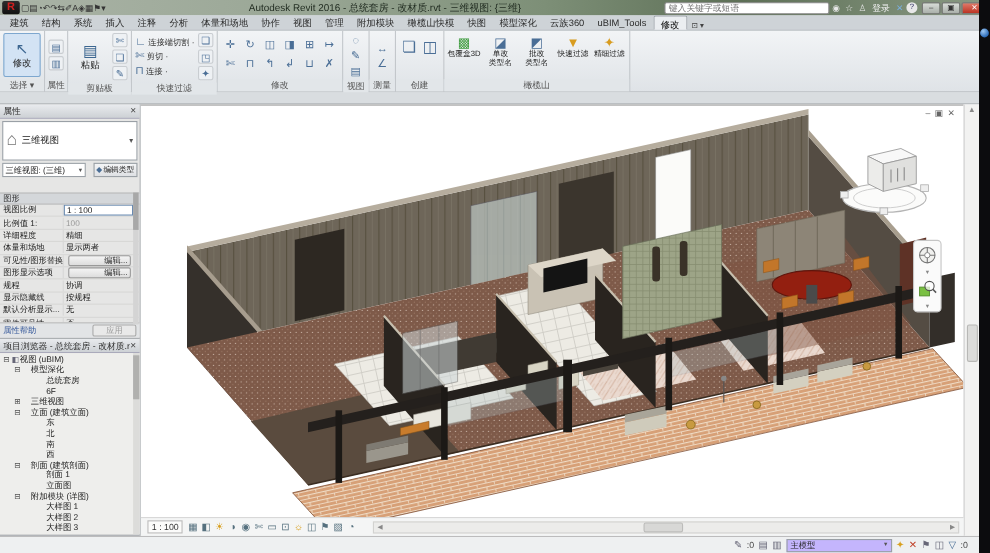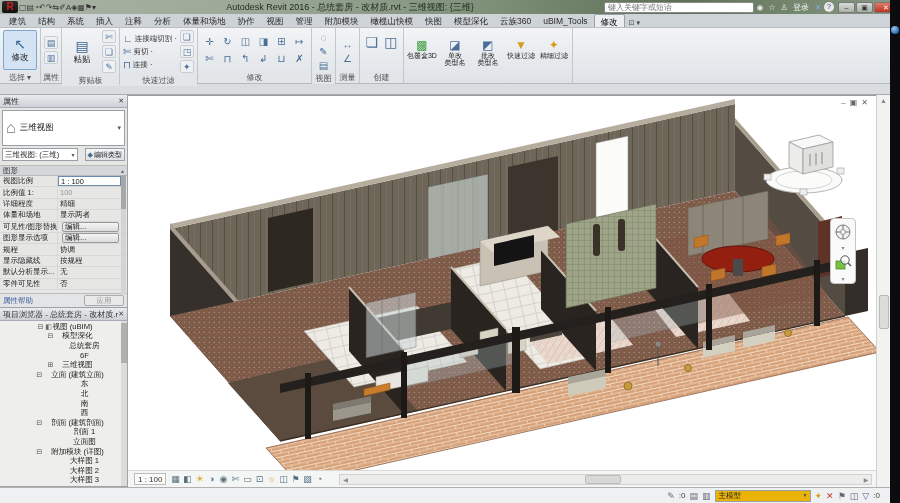--- a/index.html
+++ b/index.html
@@ -59,41 +59,41 @@
   .leftcol { width:128px; display:flex; flex-direction:column; background:#e6e6e5; border-right:1px solid #9fa3a7; }
 
   .palette { display:flex; flex-direction:column; border-bottom:1px solid #9fa3a7; overflow:hidden; }
   .pal-head { height:13px; background:linear-gradient(180deg,#e9ebee,#cdd1d5); border-bottom:1px solid #aab; display:flex; align-items:center; padding:0 3px; font-size:8px; color:#333; }
   .pal-head .x { margin-left:auto; font-size:7px; color:#444; }
   .props { height:213px; }
   .typebox { margin:2px; height:36px; background:#fff; border:1px solid #9aa0a6; display:flex; align-items:center; padding:0 3px; gap:4px; }
   .typebox .house { font-size:16px; color:#777; }
   .typebox .tname { font-size:8.5px; color:#222; flex:1; }
   .typebox .dd { font-size:7px; color:#555; }
-  .instrow { display:flex; gap:7px; padding:0 2px 4px 2px; align-items:flex-start; }
+  .instrow { display:flex; gap:7px; padding:0 2px 14px 2px; align-items:flex-start; }
   .instsel { flex:1; height:13px; background:#fff; border:1px solid #9aa0a6; font-size:7.5px; line-height:12px; padding:0 2px; color:#222; display:flex; }
   .instsel .dd { margin-left:auto; font-size:6px; color:#555; }
   .edittype { height:13px; border:1px solid #9aa0a6; background:linear-gradient(180deg,#f4f5f6,#dfe1e4); font-size:7px; line-height:12px; padding:0 2px; display:flex; align-items:center; gap:1px; color:#222; white-space:nowrap; }
   .grouphead { height:11px; background:#d4d7da; border-top:1px solid #bbb; border-bottom:1px solid #bbb; font-size:7.5px; color:#333; display:flex; align-items:center; padding:0 3px; }
   .grouphead .pin { margin-left:auto; font-size:6px; color:#666; }
   .prow { display:flex; height:11.4px; border-bottom:1px solid #d8d8d6; align-items:center; font-size:7.5px; }
   .prow .pl { width:58px; padding-left:3px; color:#222; overflow:hidden; white-space:nowrap; border-right:1px solid #d8d8d6; }
   .prow .pv { flex:1; padding:0 2px; color:#222; overflow:hidden; white-space:nowrap; }
   .prow .pv.input { background:#fff; border:1px solid #6a8ab0; margin-right:6px; height:10px; line-height:9px; }
   .prow .pv.disabled { color:#999; }
-  .prow .pv.button { background:linear-gradient(180deg,#f4f4f4,#ddd); border:1px solid #999; border-radius:2px; text-align:left; margin:0 8px 0 4px; height:9.5px; line-height:8.5px; }
+  .prow .pv.button { background:linear-gradient(180deg,#f4f4f4,#ddd); border:1px solid #999; border-radius:2px; text-align:right; margin:0 8px 0 4px; height:9.5px; line-height:8.5px; }
   .pal-foot { height:14px; display:flex; align-items:center; padding:0 3px; border-top:1px solid #bbb; background:#e2e4e6; }
   .pal-foot .help { color:#35589a; font-size:7.5px; }
   .pal-foot .apply { margin-left:auto; width:40px; height:11px; border:1px solid #aaa; background:#e9e9e9; color:#999; font-size:7.5px; text-align:center; line-height:10px; border-radius:2px; }
   .pscroll { position:absolute; right:1px; top:80px; width:5px; height:120px; background:#d4d4d4; }
   .pscroll .thumb { width:5px; height:34px; background:#a8a8a8; }
 
   .browser { flex:1; }
   .tree { flex:1; overflow:hidden; padding-top:1px; position:relative; background:#eeeeec; }
-  .titem { display:flex; align-items:center; height:9.6px; font-size:7.6px; color:#222; white-space:nowrap;justify-content:center; }
+  .titem { display:flex; align-items:center; height:9.6px; font-size:7.6px; color:#222; white-space:nowrap; }
   .titem .exp { width:8px; text-align:center; font-size:7px; color:#555; }
   .titem .tic { font-size:7px; color:#667; width:8px; text-align:center; }
   .titem.d0 { padding-left:2px; } .titem.d1 { padding-left:12px; } .titem.d2 { padding-left:26px; }
   .tscroll { position:absolute; right:0; top:0; width:6px; height:100%; background:#dcdcda; }
   .tscroll .thumb { width:6px; height:40px; background:#b0b0ae; margin-top:2px; }
 
   
   .canvaswrap { position:relative; width:762px; height:392px; background:#f0f0f0; }
   .canvas { position:absolute; left:0; top:0; width:748px; height:375px; background:#fff; border-top:1px solid #9a9a9a; overflow:hidden; }
   .winctrl { position:absolute; top:2px; right:8px; display:flex; gap:4px; color:#666; font-size:8px; z-index:5; }
@@ -112,21 +112,21 @@
 
   .navbar { position:absolute; right:20px; top:122px; width:26px; height:66px; background:#fafafa; border:1px solid #c5c5c5; border-radius:4px; z-index:4; display:flex; flex-direction:column; align-items:center; padding-top:4px; gap:3px; }
   .navbar svg { display:block; }
 
   
   .statusbar { height:16px; background:#eef0f1; border-top:1px solid #b0b0b0; display:flex; align-items:center; padding:0 4px; font-size:8.5px; color:#222; }
   .sb-right { margin-left:auto; display:flex; align-items:center; gap:4px; }
   .sb-ic { font-size:9px; color:#667; }
   .sb-ic.gold { color:#d8a020; } .sb-ic.red { color:#c04028; } .sb-ic.blue { color:#4a6e96; }
   .sb-count { font-size:8px; color:#444; }
-  .sb-select { width:96px; height:12px; background:#eab308; border:1px solid #9aa0a6; font-size:7.5px; display:flex; align-items:flex-start; padding:0 3px; color:#222; }
+  .sb-select { width:96px; height:12px; background:#c4b5fd; border:1px solid #9aa0a6; font-size:7.5px; display:flex; align-items:flex-start; padding:0 3px; color:#222; }
   .sb-select .dd { margin-left:auto; font-size:6px; color:#555; }
   .grip { color:#aaa; font-size:8px; margin-left:6px; }
 
   
   .edge { position:absolute; right:0; top:0; width:10px; height:503px; background:#0c0c0e; z-index:9; }
   .edge .orb { position:absolute; top:26px; left:1px; width:8px; height:8px; border-radius:50%; background:radial-gradient(circle at 35% 30%,#9ec7f0,#2a6ab8 70%); }
 </style>
 </head>
 <body>
 
@@ -322,20 +322,21 @@
           <div class="olive-btn">
             <span class="oic gold">▼</span>
             <span class="olabel">快速过滤</span>
           </div>
 
           <div class="olive-btn">
             <span class="oic gold">✦</span>
             <span class="olabel">精细过滤</span>
           </div>
         </div>
+      <div class="panel-label">橄榄山</div>
     </div>
 
     <div class="ribbon-fill"></div>
   </div>
 
   <div class="optionsbar"></div>
 
   <div class="main">
     <div class="leftcol">
 

